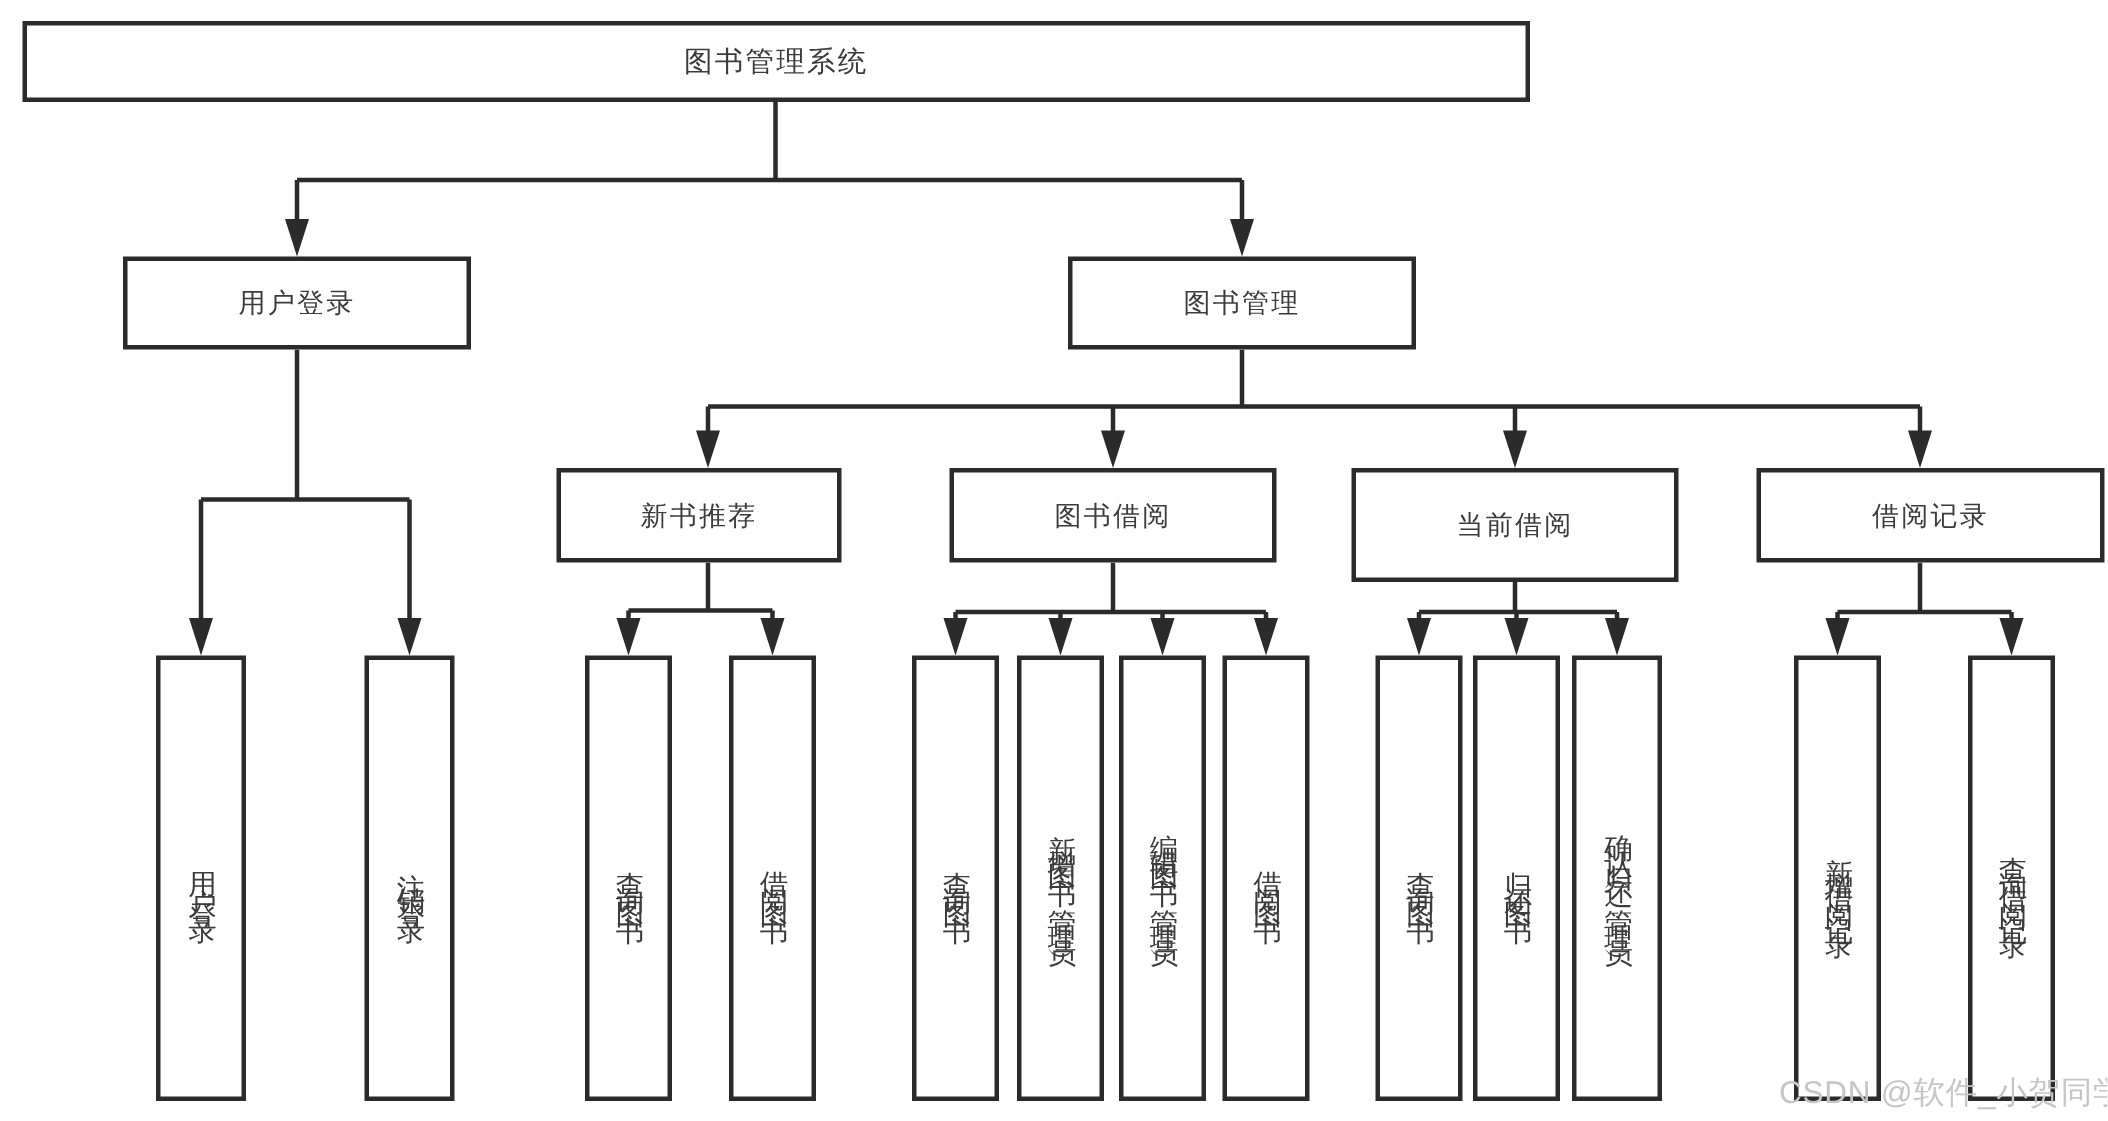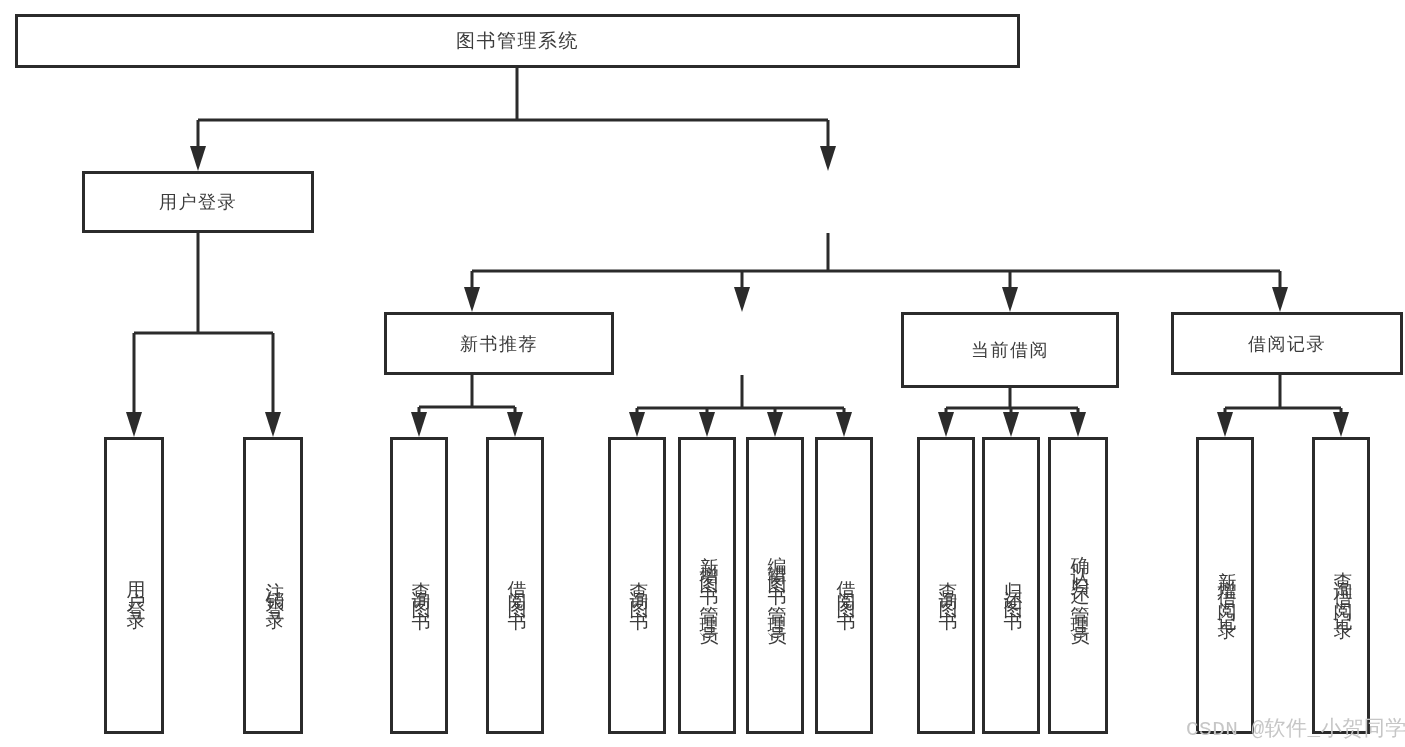--- a/index.html
+++ b/index.html
@@ -1,18 +1,18 @@
 <!DOCTYPE html>
 <html><head>
 <meta charset="utf-8">
 <style>
   html,body { margin:0; padding:0; background:#ffffff; }
   .stage {
     position:relative; width:1405px; height:747px; background:#ffffff;
-    font-family:Liberation Mono, monospace; overflow:hidden;
+    font-family:Liberation Sans, sans-serif; overflow:hidden;
   }
   svg.wires { position:absolute; left:0; top:0; width:1405px; height:747px; }
   .node {
     position:absolute; box-sizing:border-box; background:#ffffff;
     border:3px solid #2b2b2b; display:flex; align-items:center; justify-content:center;
     color:#3c3c3c; z-index:2;
   }
   .hbox .lbl { font-size:18px; letter-spacing:1.5px; white-space:nowrap; }
   .root .lbl { font-size:19px; }
   .vbox .lbl {
@@ -58,23 +58,29 @@
     <polygon points="1333,412 1349,412 1341,437" fill="#2b2b2b"></polygon>
   </svg>
 
   <div class="node hbox root" style="left:15px;top:14px;width:1005px;height:54px">
     <span class="lbl">图书管理系统</span>
   </div>
 
   <div class="node hbox" style="left:82px;top:171px;width:232px;height:62px">
     <span class="lbl">用户登录</span>
   </div>
+  <div class="node hbox" style="left:712px;top:171px;width:232px;height:62px">
+    <span class="lbl">图书管理</span>
+  </div>
 
-  <div class="node hbox" style="left:384px;top:312px;width:230px;height:63px">
+  <div class="node hbox" style="left:371px;top:312px;width:190px;height:63px">
     <span class="lbl">新书推荐</span>
+  </div>
+  <div class="node hbox" style="left:633px;top:312px;width:218px;height:63px">
+    <span class="lbl">图书借阅</span>
   </div>
   <div class="node hbox" style="left:901px;top:312px;width:218px;height:76px">
     <span class="lbl">当前借阅</span>
   </div>
   <div class="node hbox" style="left:1171px;top:312px;width:232px;height:63px">
     <span class="lbl">借阅记录</span>
   </div>
 
   <div class="node vbox" style="left:104px;top:437px;width:60px;height:297px">
     <span class="lbl">用户登录</span>

